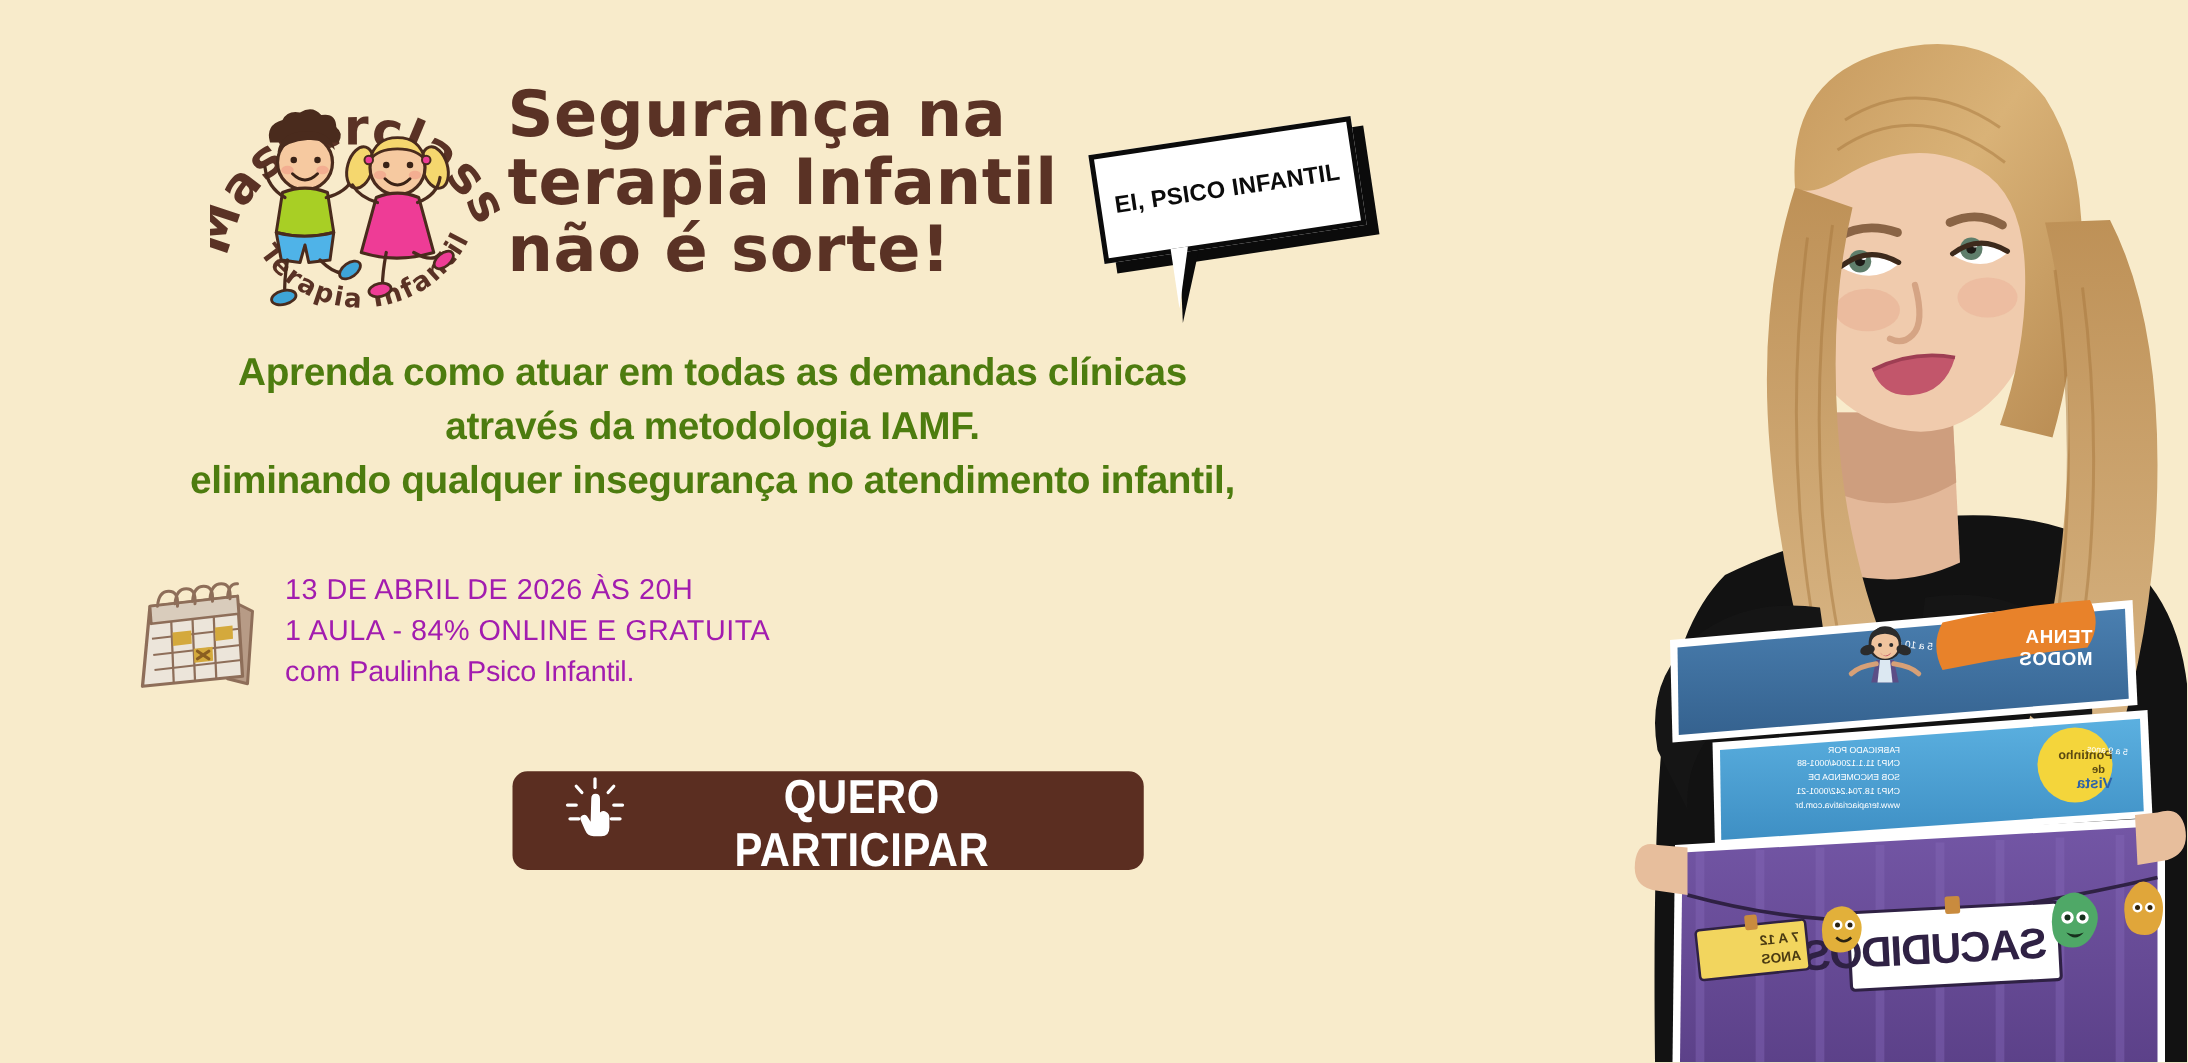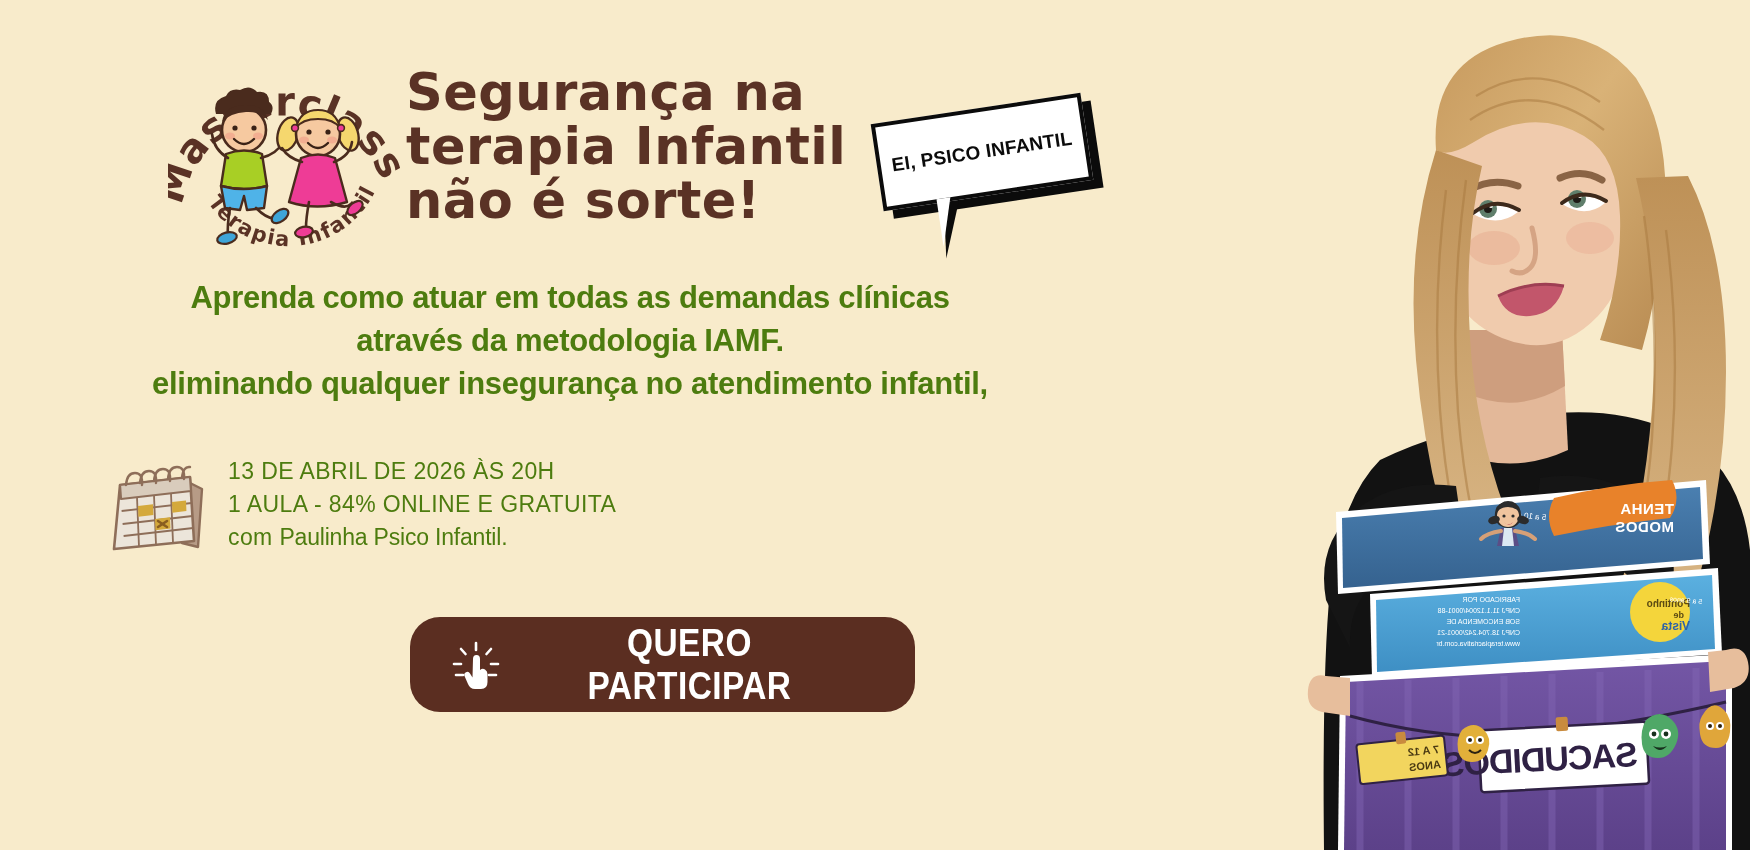--- a/index.html
+++ b/index.html
@@ -58,39 +58,39 @@
   #date-block {
     position: absolute;
     left: 106px; top: 455px;
     display: flex;
     align-items: flex-start;
     gap: 18px;
   }
   #calendar-icon { width: 104px; height: 94px; margin-top: 8px; flex: 0 0 auto; }
   #calendar-icon svg { display: block; width: 104px; height: 94px; }
   #date-lines {
-    color: #4d7c0f;
+    color: #a21caf;
     font-size: 23px;
     line-height: 33px;
     letter-spacing: 0.4px;
     white-space: nowrap;
   }
   #date-lines .ln1, #date-lines .ln2 { font-weight: 400; }
   #date-lines .ln3 { font-weight: 400; }
   #date-lines .ln3 b { font-weight: normal; letter-spacing: -0.2px; }
 
   
   #cta-button {
     position: absolute;
     left: 410px; top: 617px;
-    width: 505px; height: 95px;
+    width: 505px; height: 79px;
     background: #5B2E21;
-    border-radius: 30px;
+    border-radius: 12px;
     display: flex;
-    align-items: center;
+    align-items: flex-start;
     cursor: pointer;
     border: none;
   }
   #cta-click-icon { width: 56px; height: 56px; margin-left: 38px; flex: 0 0 auto; }
   #cta-click-icon svg { display: block; width: 56px; height: 56px; }
   #cta-label {
     flex: 1;
     text-align: center;
     color: #FFFFFF;
     font-family: "Liberation Sans", sans-serif;

